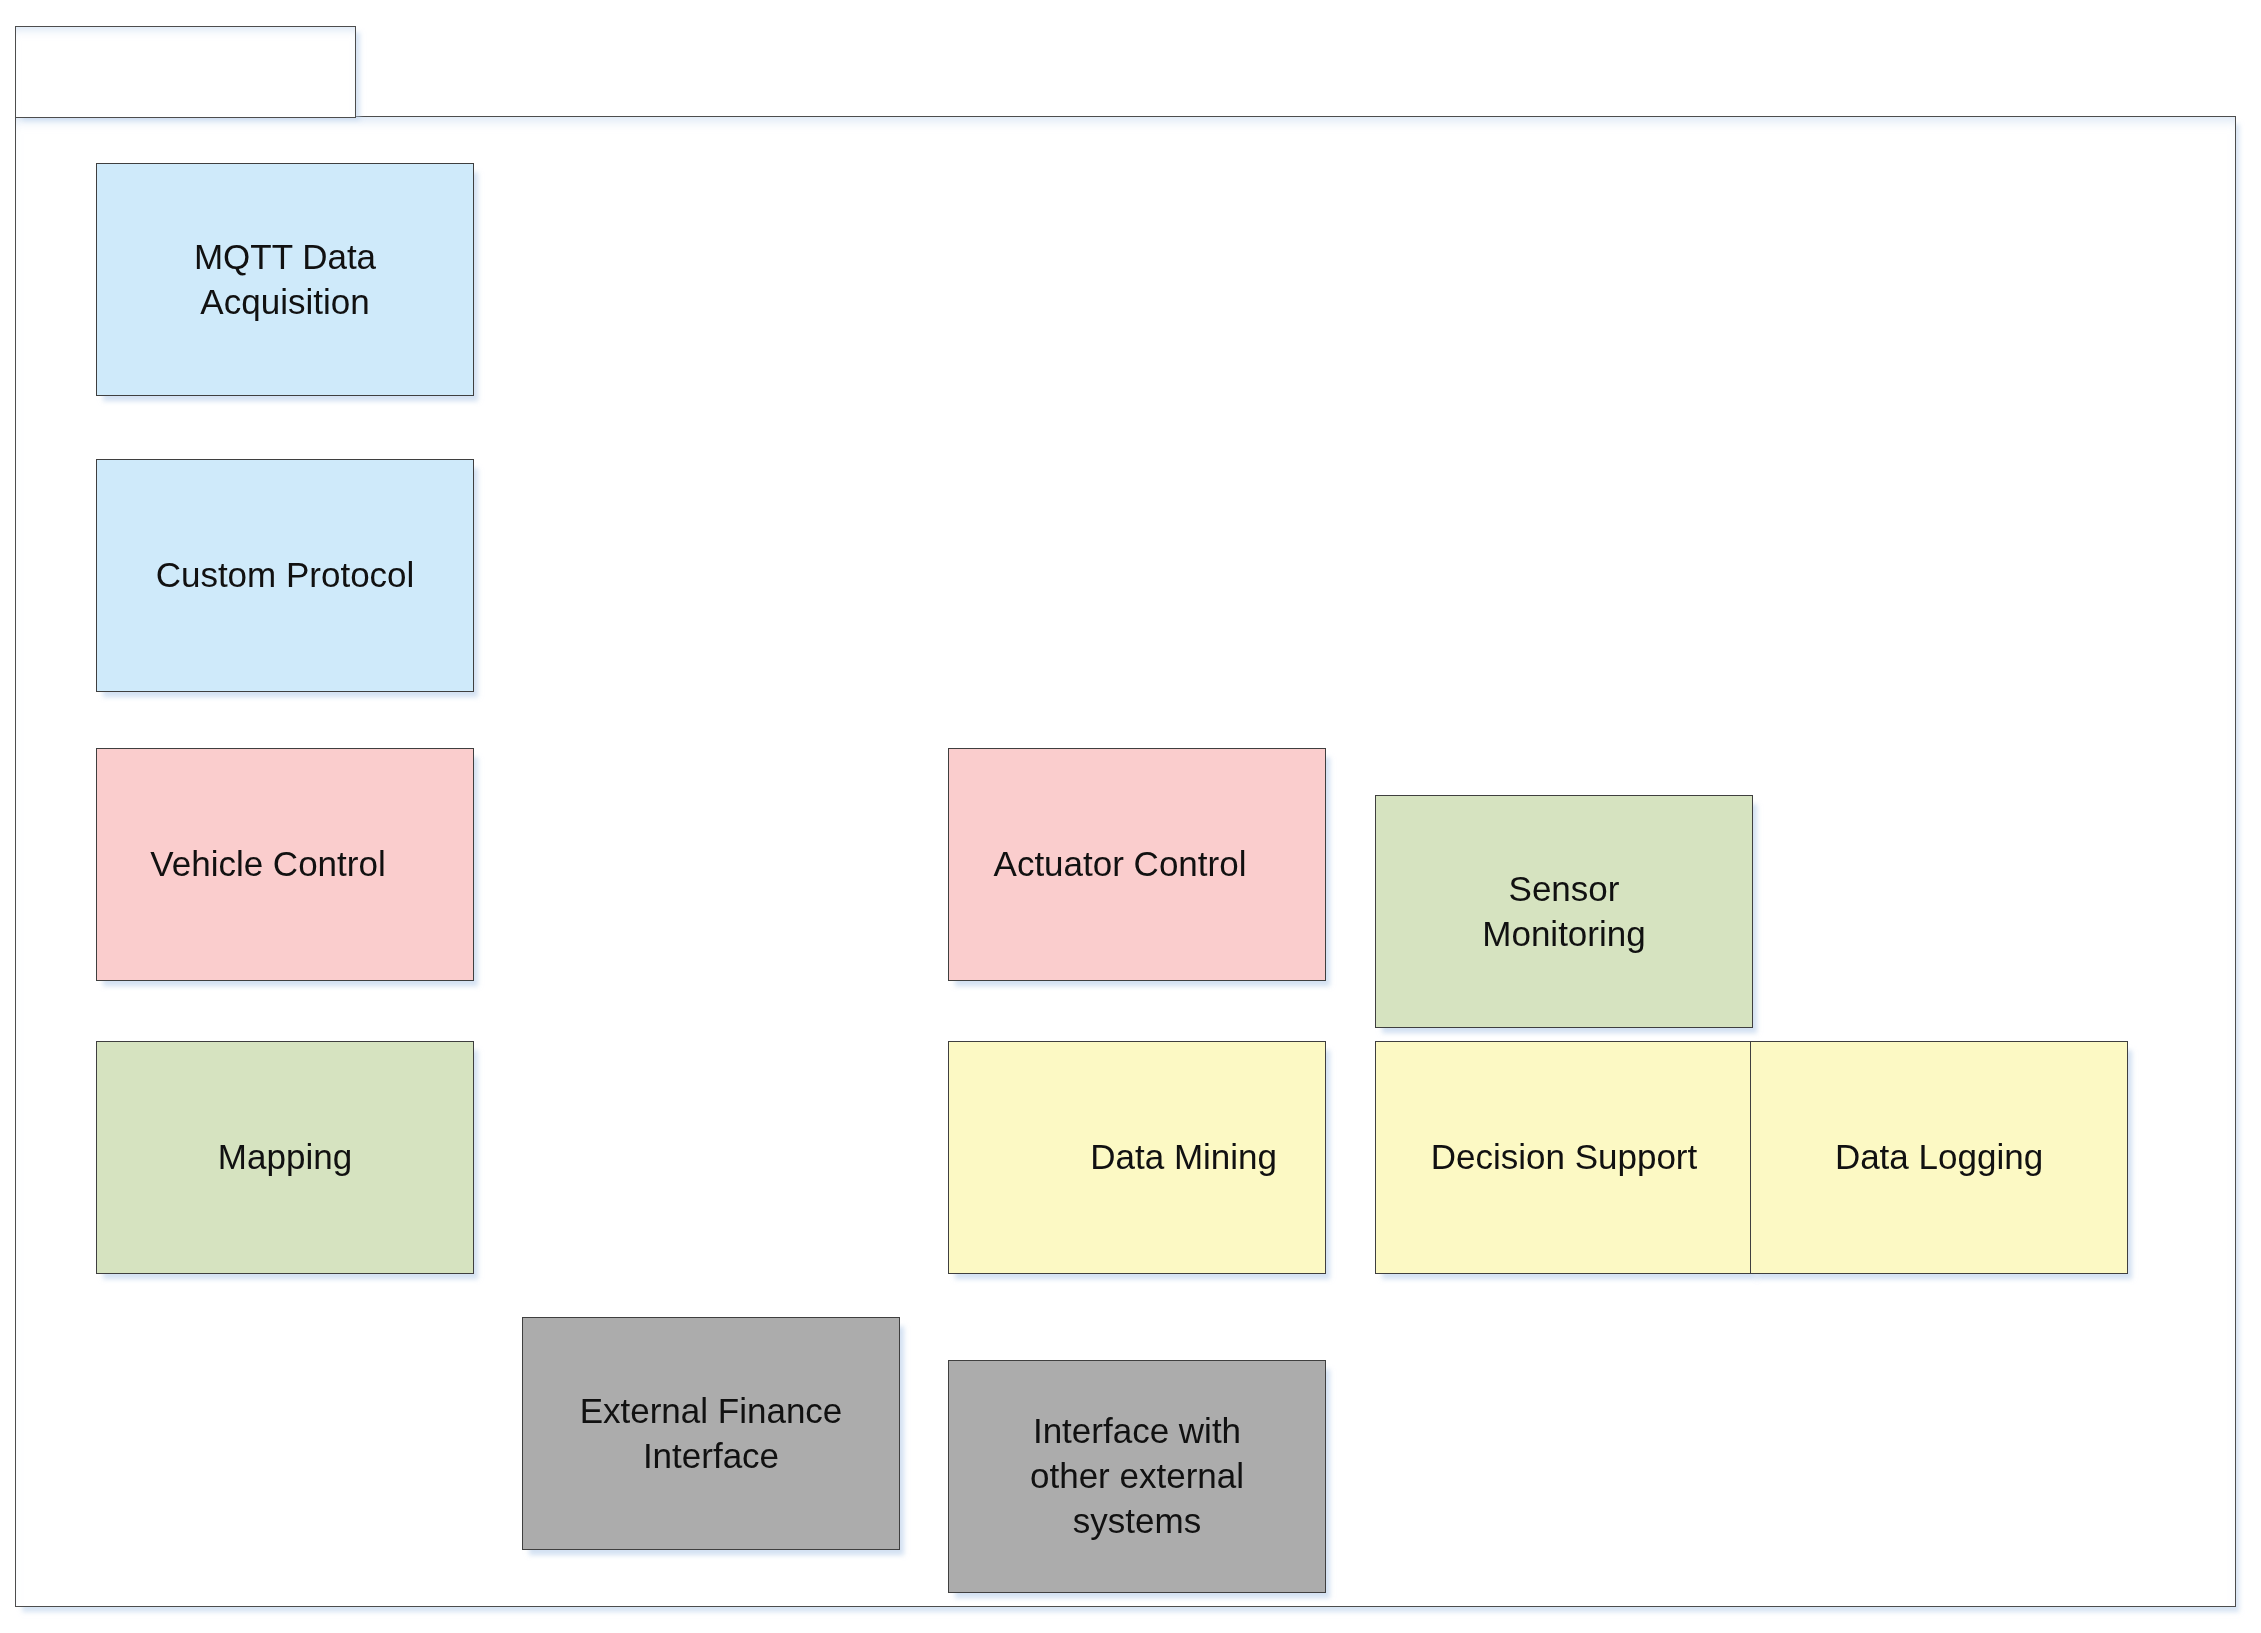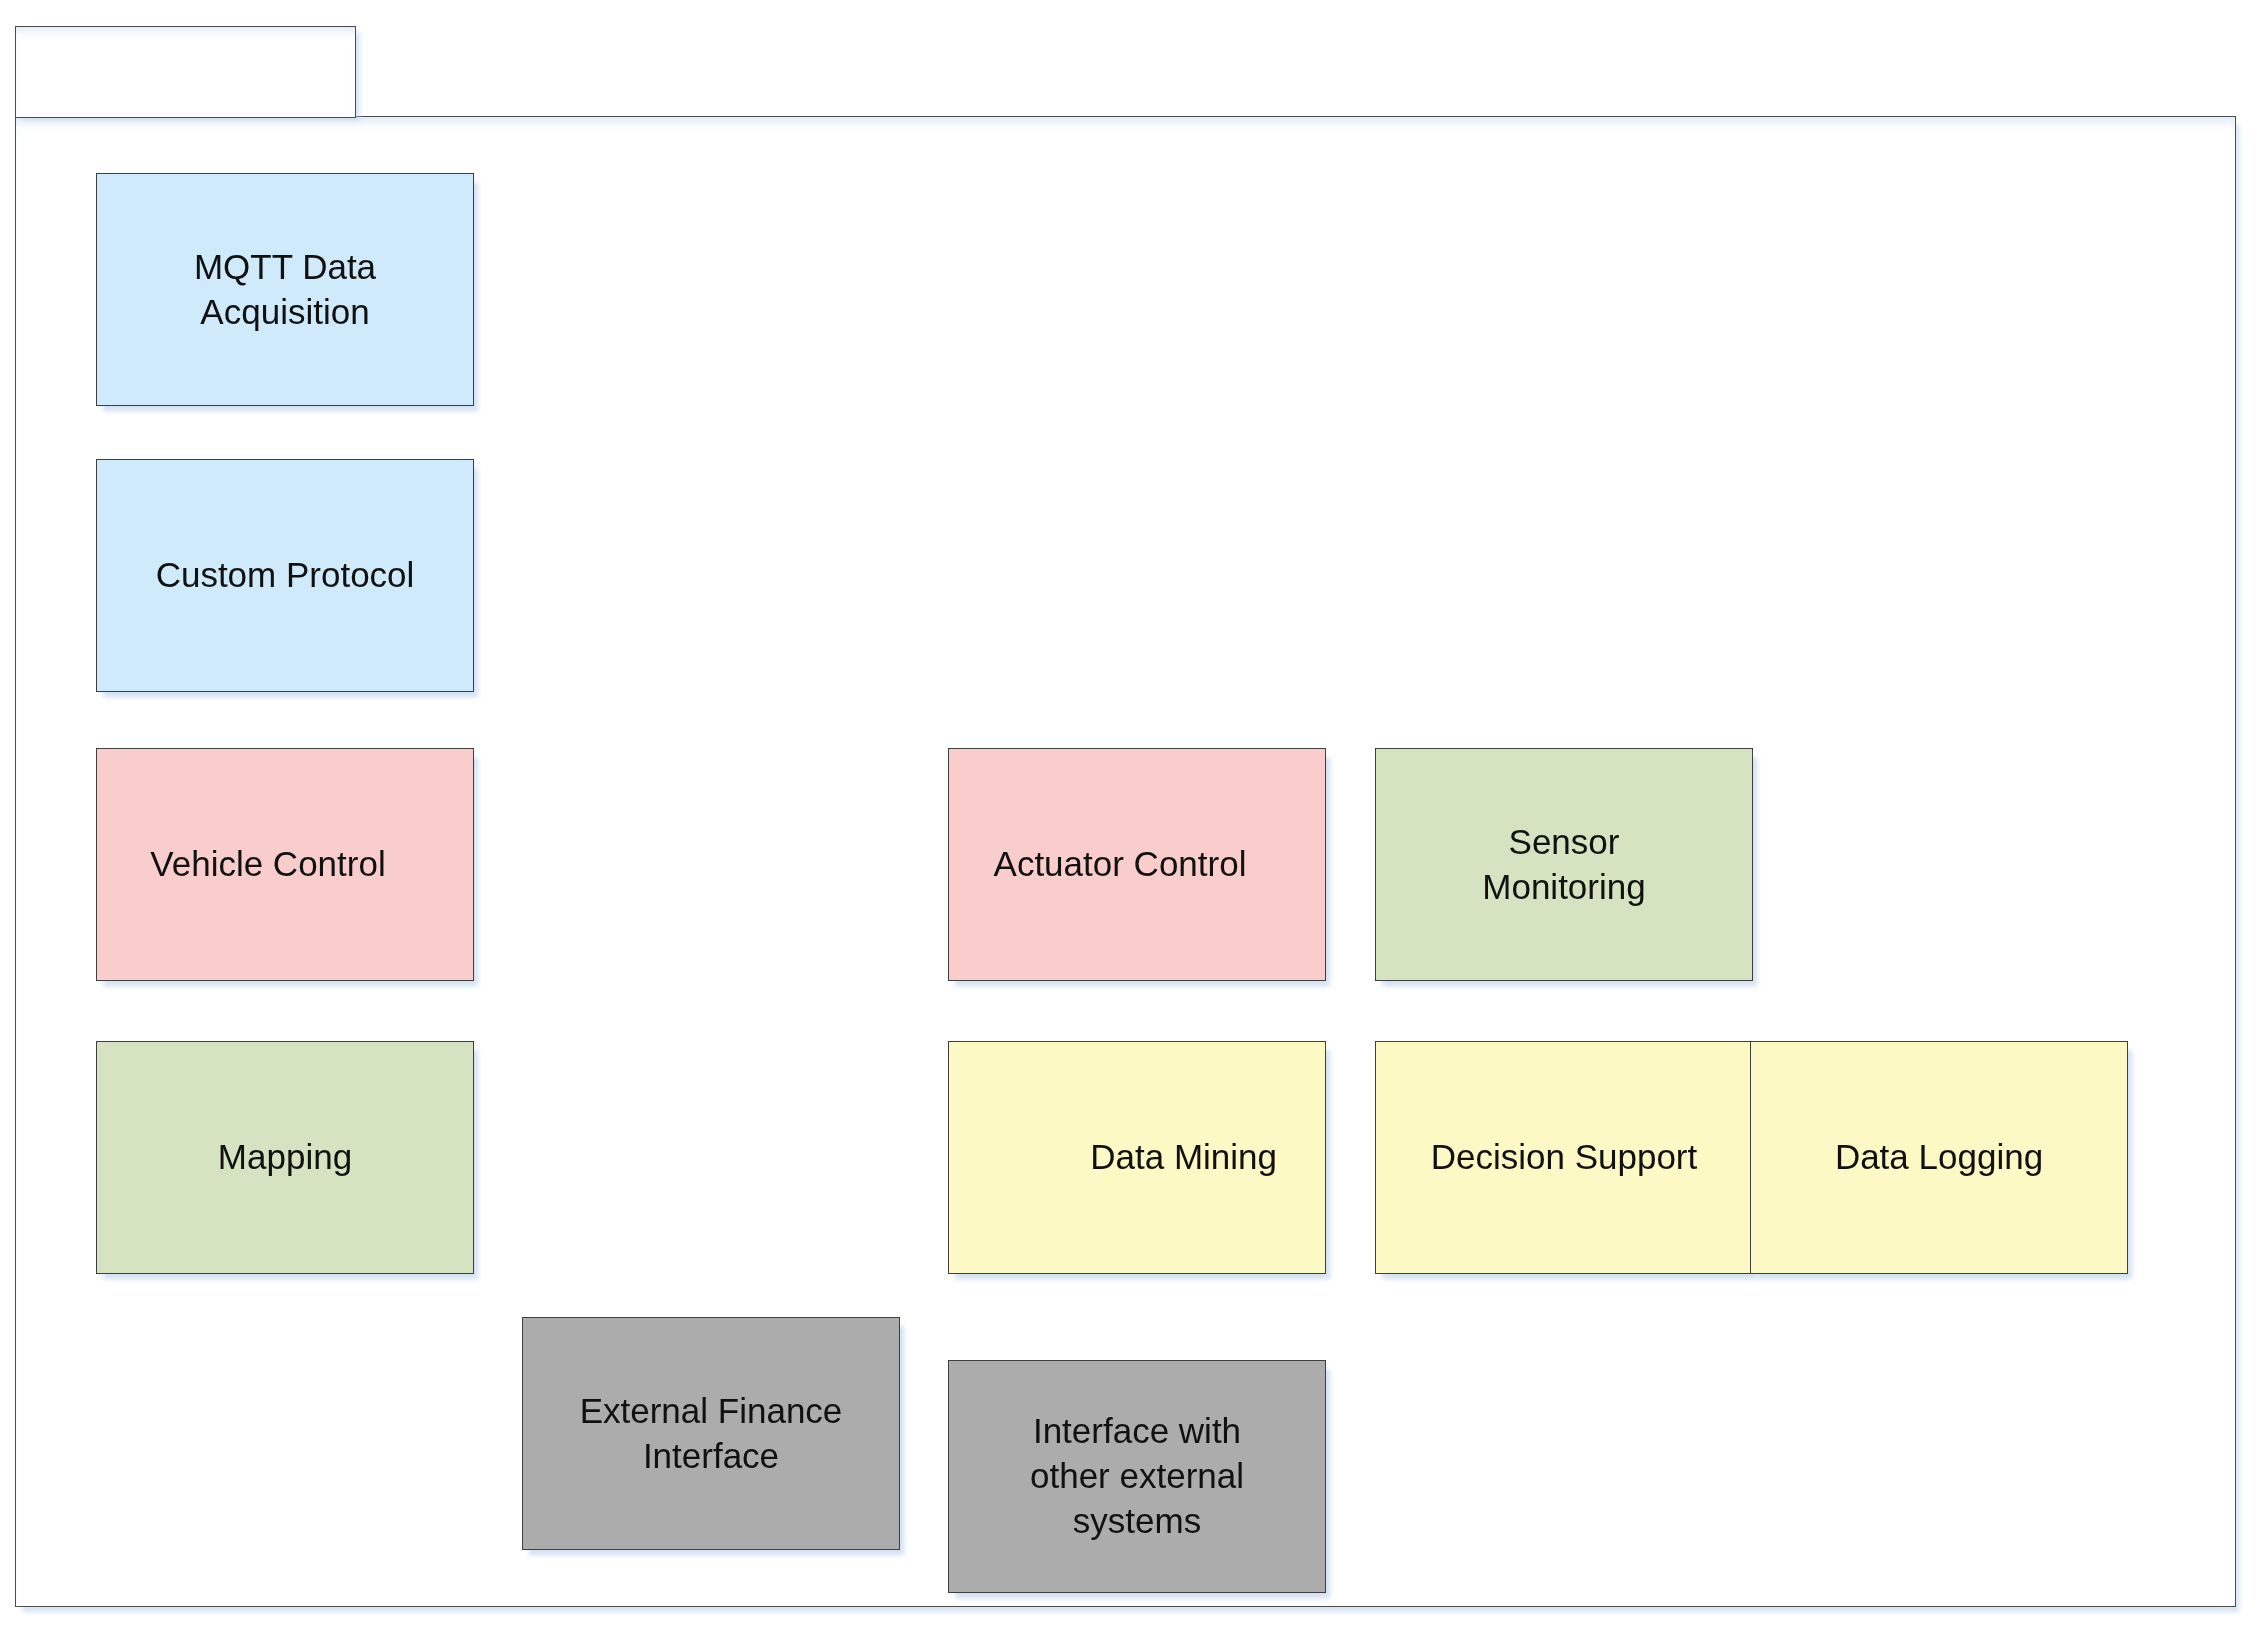--- a/index.html
+++ b/index.html
@@ -61,21 +61,21 @@
     box-shadow: 5.6px 7.2px 4.8px -1.6px rgba(182, 205, 233, 0.6);
   }
   .node.wrap-tight { padding: 0 66px; }
   
   .c1 { left: 96px; }
   .c2 { left: 522px; }
   .c3 { left: 948px; }
   .c4 { left: 1375px; }
   .c5 { left: 1750px; }
   
-  .r1 { top: 173px; }
+  .r1 { top: 163px; }
   .r2 { top: 459px; }
   .r3 { top: 748px; padding-left: 14px; }
   .r4 { top: 1041px; }
   .r5 { top: 1317px; }
 </style>
 </head>
 <body>
 
 <div id="canvas">
 
@@ -91,21 +91,21 @@
   </div>
 
   <div class="node r3 c1" style="background-color: rgb(250, 205, 205);">
     <span>Vehicle Control</span>
   </div>
 
   <div class="node r3 c3" style="background-color: rgb(250, 205, 205);">
     <span>Actuator Control</span>
   </div>
 
-  <div class="node r3 c4 wrap-tight" style="background-color: rgb(214, 227, 192);">
+  <div class="node r3 c4 wrap-tight" style="background-color: rgb(214, 227, 192); margin-top: 47px;">
     <span>Sensor Monitoring</span>
   </div>
 
   <div class="node r4 c1" style="background-color: rgb(214, 227, 192);">
     <span>Mapping</span>
   </div>
 
 
   <div class="node r4 c3" style="background-color: rgb(252, 249, 196); justify-content: flex-end;">
     <span>Data Mining</span>

